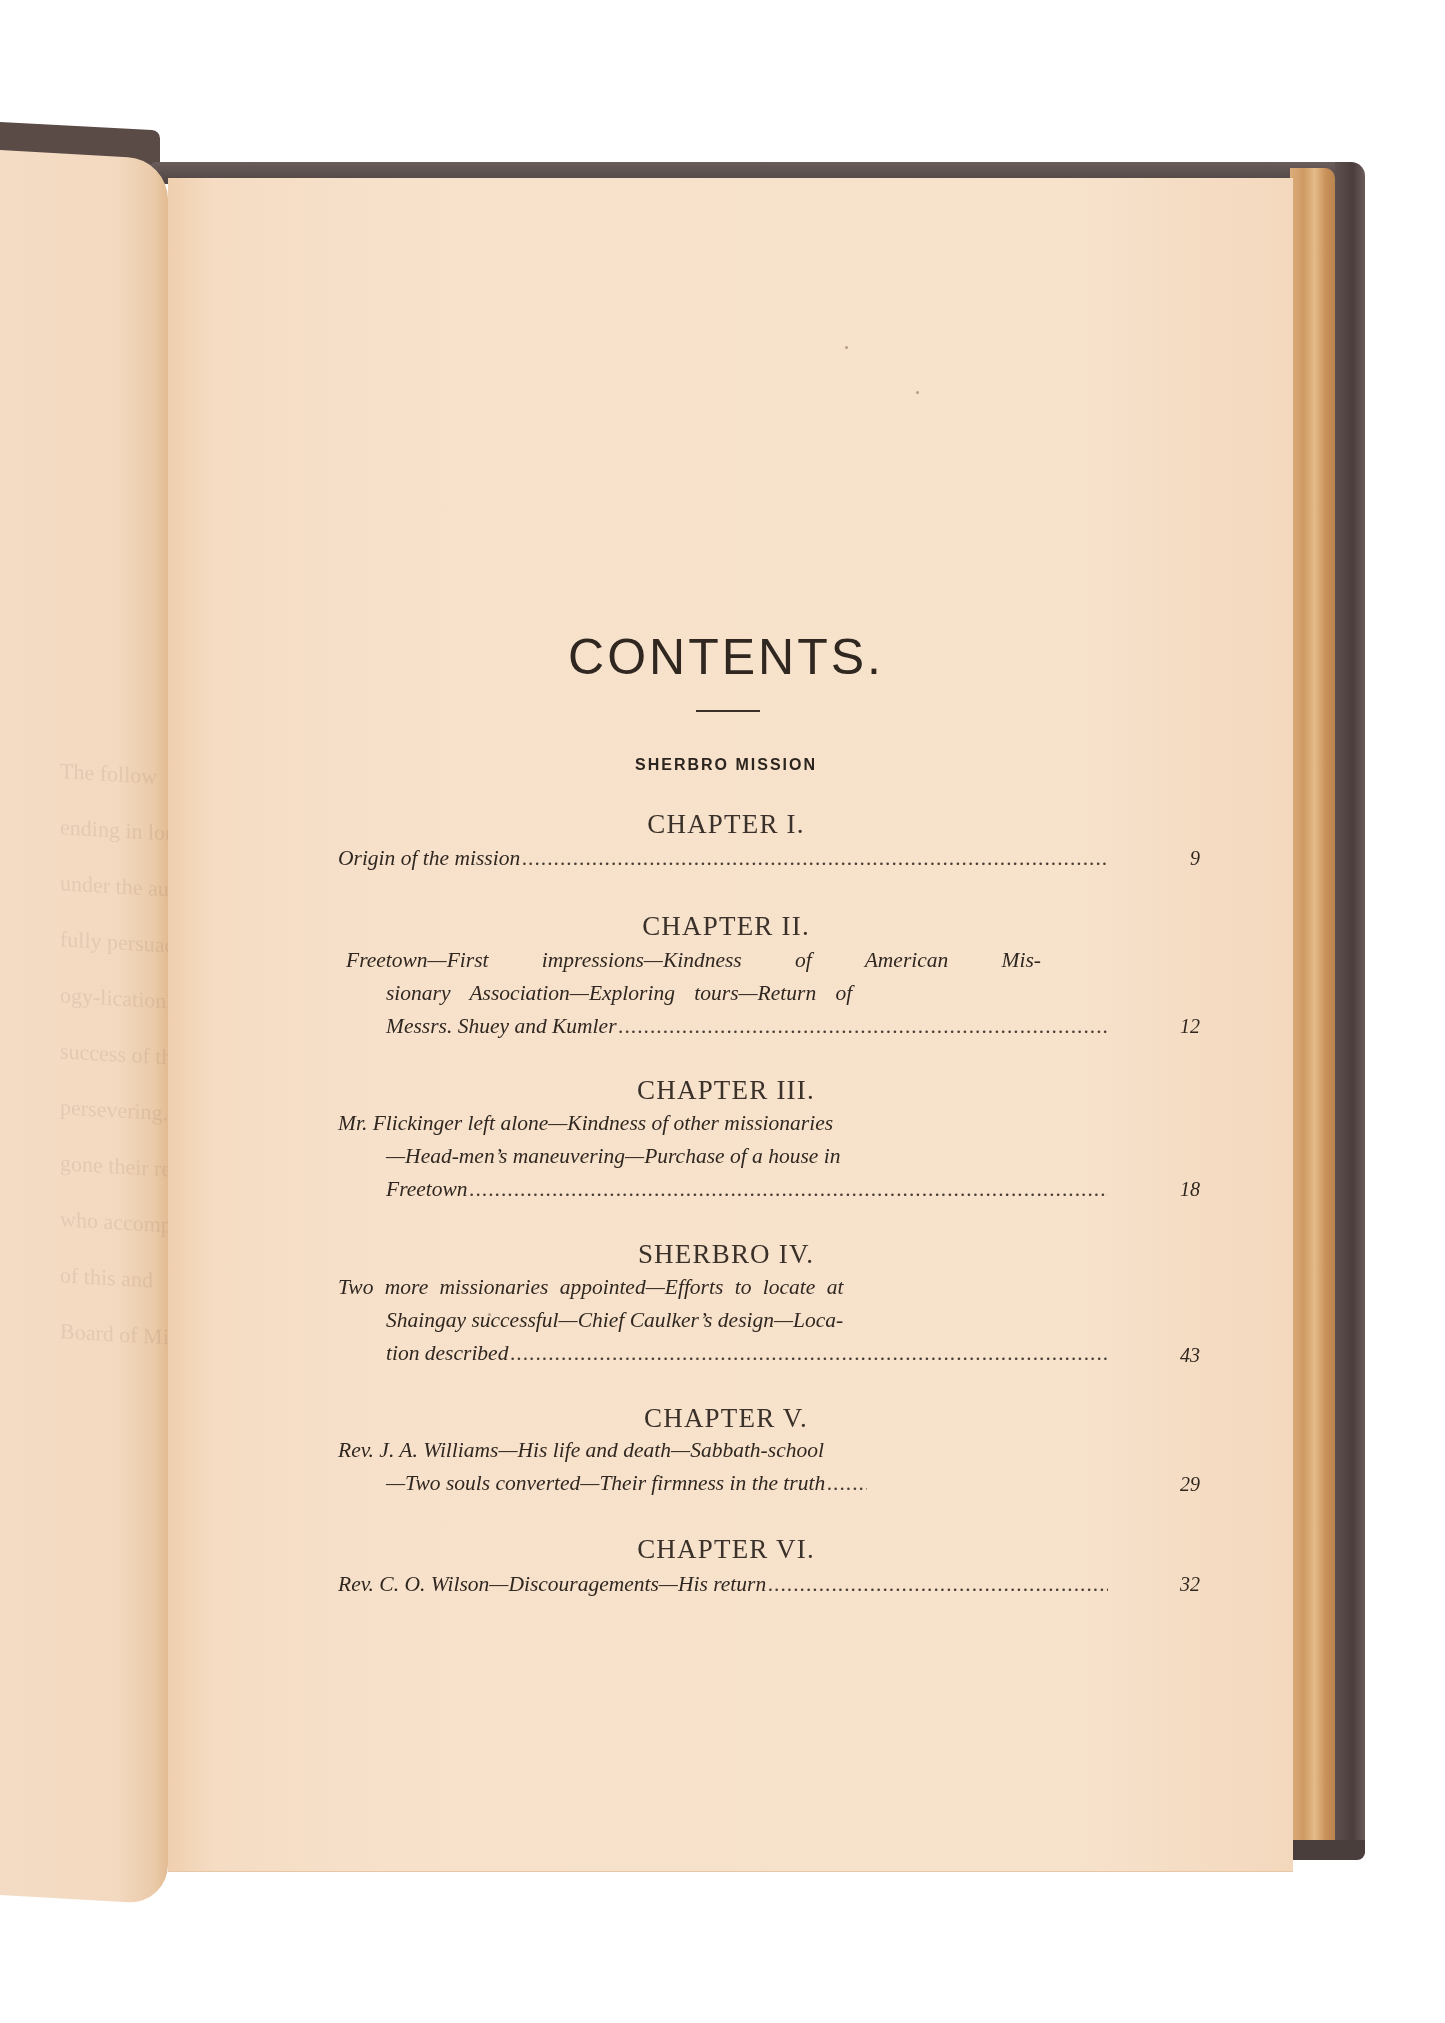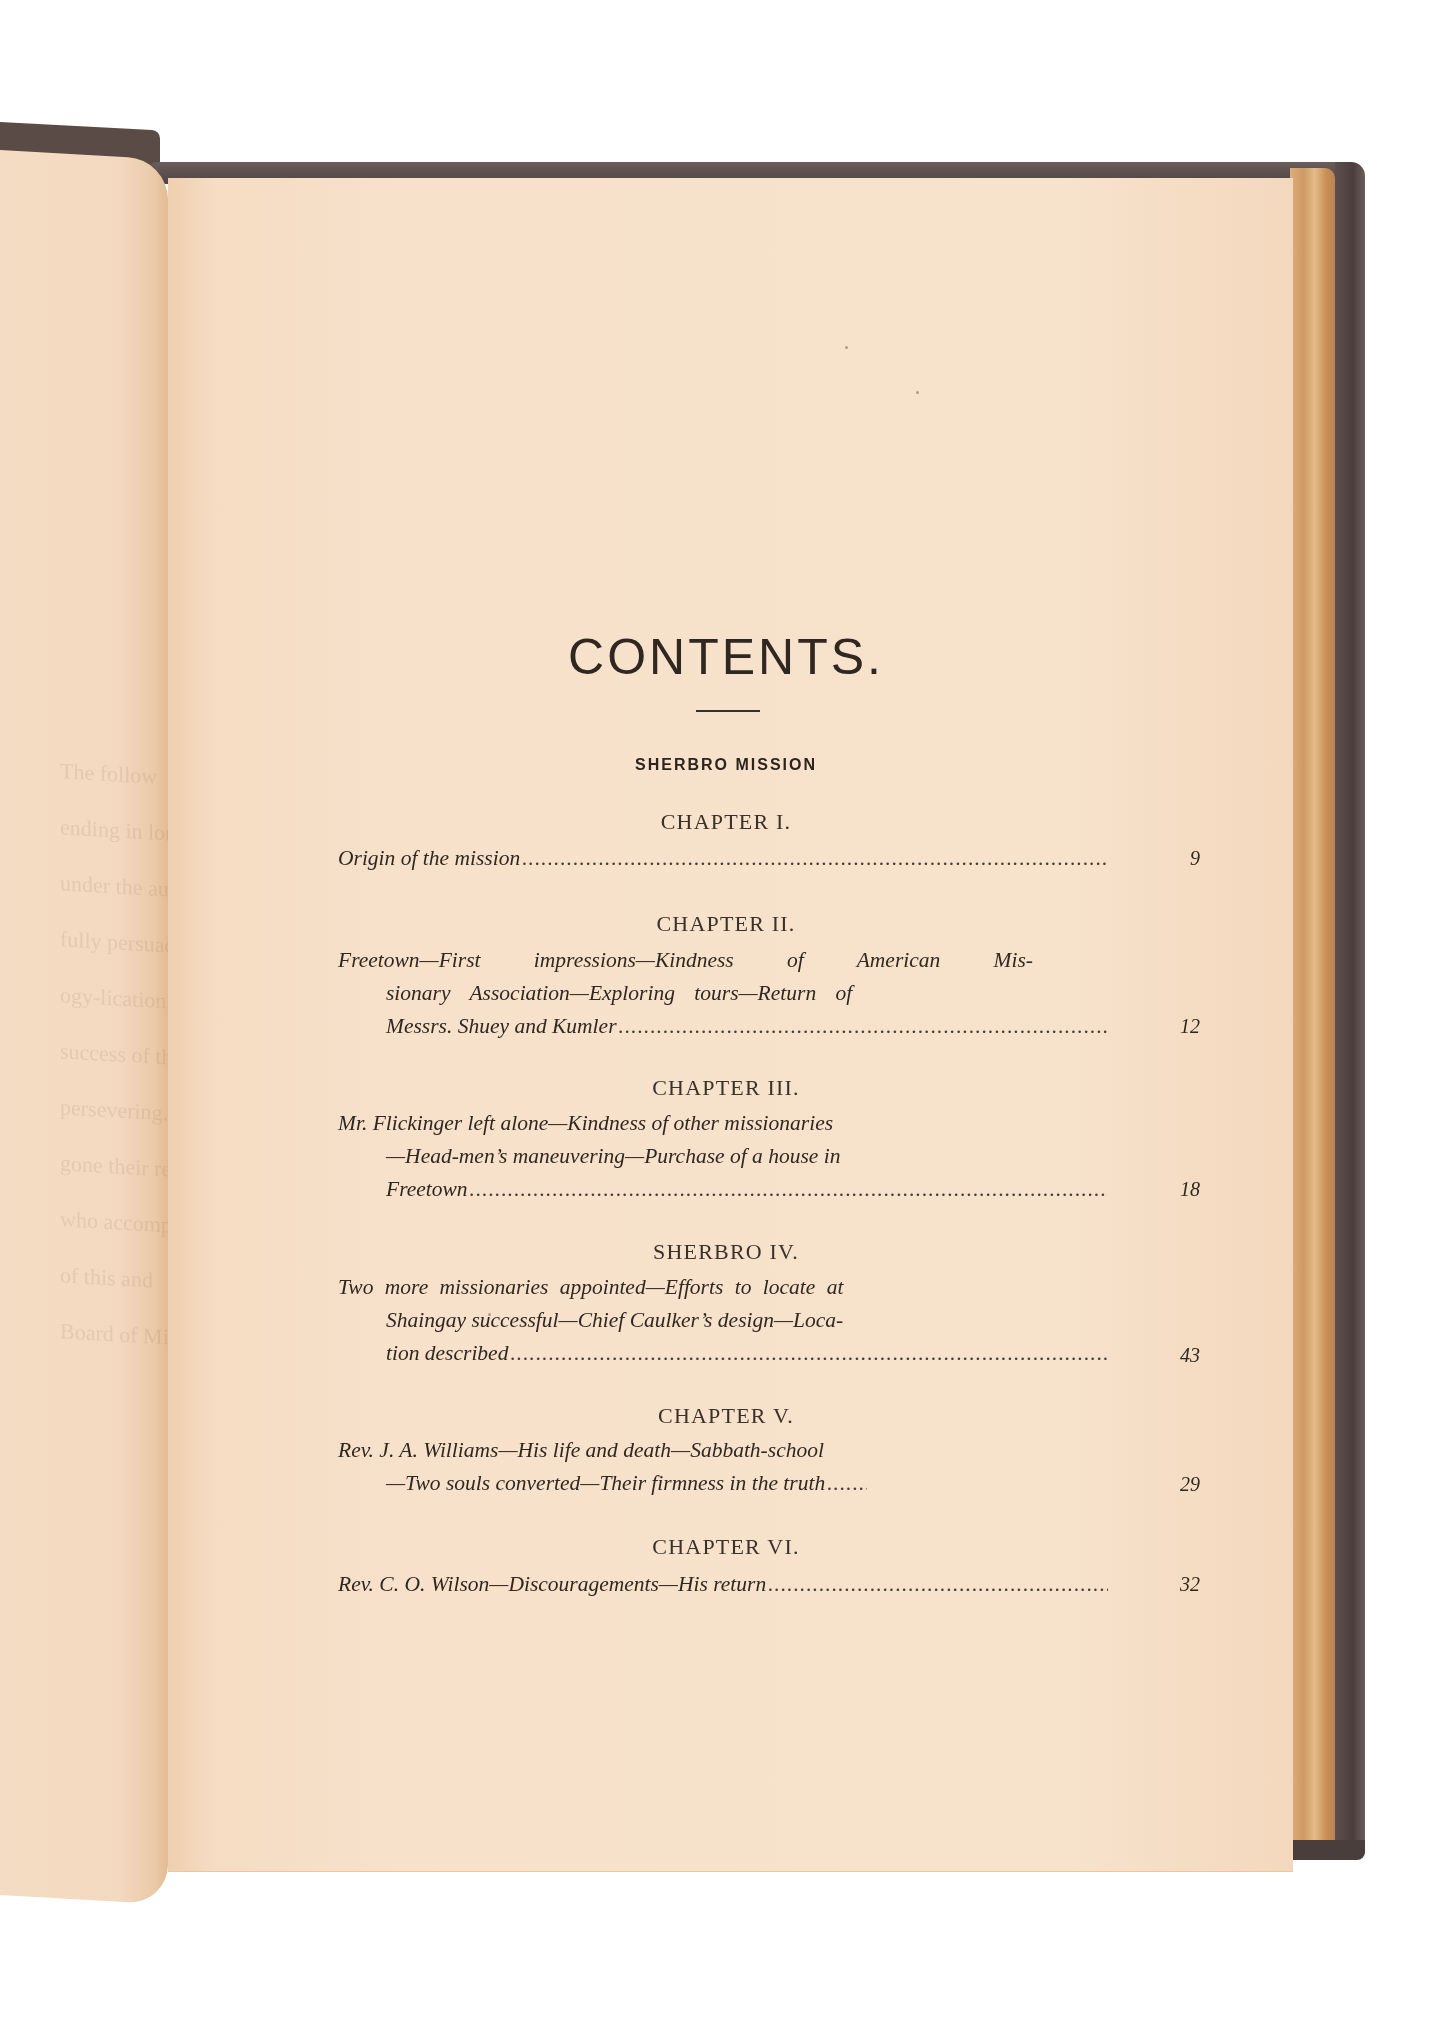--- a/index.html
+++ b/index.html
@@ -68,37 +68,37 @@
     .title-rule {
       position: absolute; left: 370px; top: 532px; width: 64px; height: 2px; background: #3a302a;
     }
     .section {
       position: absolute; left: 0; width: 800px; top: 578px;
       text-align: center; font-family: "Liberation Sans", "DejaVu Sans", sans-serif;
       font-weight: bold; font-size: 16px; letter-spacing: 2px; color: #2c241e;
     }
     .chapter-heading {
       position: absolute; left: 0; width: 800px; text-align: center;
-      font-size: 22px; letter-spacing: 1.2px; color: #3a312a;
+      font-size: 27px; letter-spacing: 1.2px; color: #3a312a;
     }
     .entry {
       position: absolute; left: 12px; width: 800px;
       font-size: 21.5px; line-height: 33px; color: #2f2720; font-style: italic;
     }
     .entry .line { display: block; white-space: nowrap; }
     .entry .indent { padding-left: 48px; }
     .entry .last { display: flex; align-items: baseline; }
     .entry .leader {
       flex: 1; overflow: hidden; white-space: nowrap; margin-left: 2px; margin-right: 30px;
       letter-spacing: 1px; color: #4a3f36;
     }
     .entry .pgnum {
       position: absolute; right: -62px; width: 40px; text-align: right; font-size: 20px;
     }
-    .justify { text-align: justify; text-align-last: justify; width: 695px; }
+    .justify { text-align: justify; text-align-last: justify; width: 695px; margin-left: 8px; }
     .speck { position: absolute; width: 3px; height: 3px; border-radius: 50%; background: #8a6e5c; opacity: .6; }
   </style>
 </head>
 <body>
 
 <div class="cloth-left"></div>
 <div class="cloth-top"></div>
 <div class="cloth-right"></div>
 <div class="cloth-bottom-right"></div>
 <div class="fore-edge"></div>

